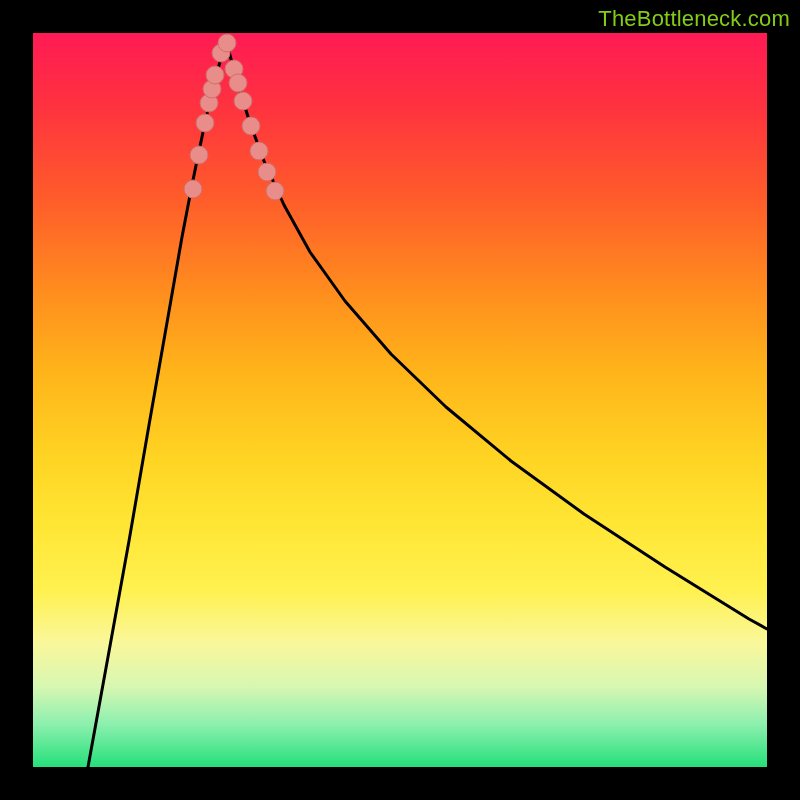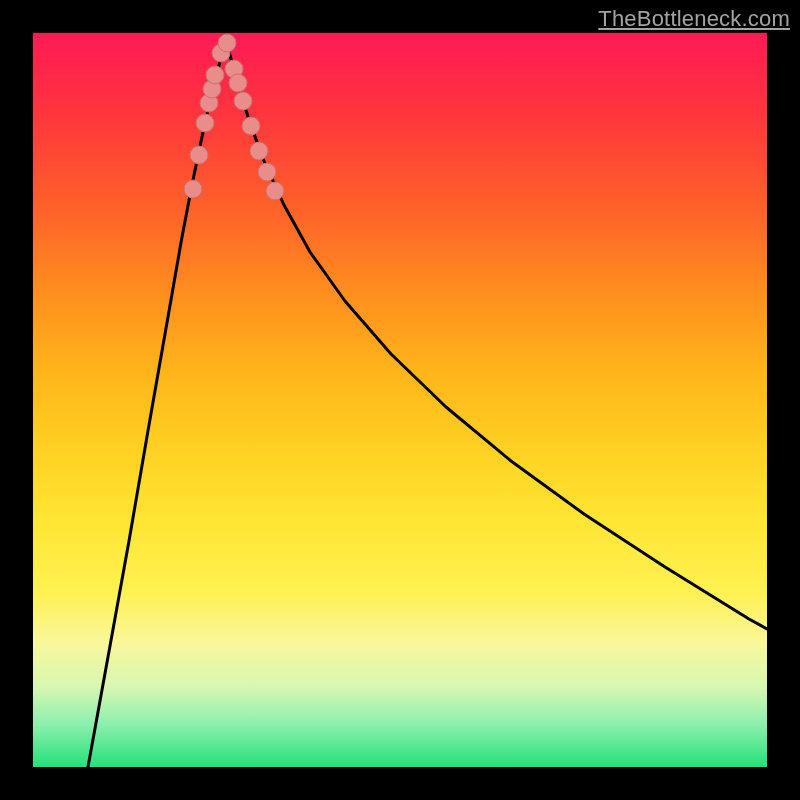--- a/index.html
+++ b/index.html
@@ -38,26 +38,25 @@
       #faf79a 83%,
       #d8f7b2 89%,
       #8ff0af 94%,
       #25e07a 100%
     );
   }
   .watermark {
     position: absolute;
     top: 6px;
     right: 10px;
-    color: #a3a3a3;
+    color: #84cc16;
     font-size: 22px;
     font-weight: 500;
     letter-spacing: 0.2px;
     user-select: none;
-    text-decoration: underline;
   }
   svg.curve {
     position: absolute;
     left: 0;
     top: 0;
     width: 734px;
     height: 734px;
     overflow: visible;
   }
 </style>

